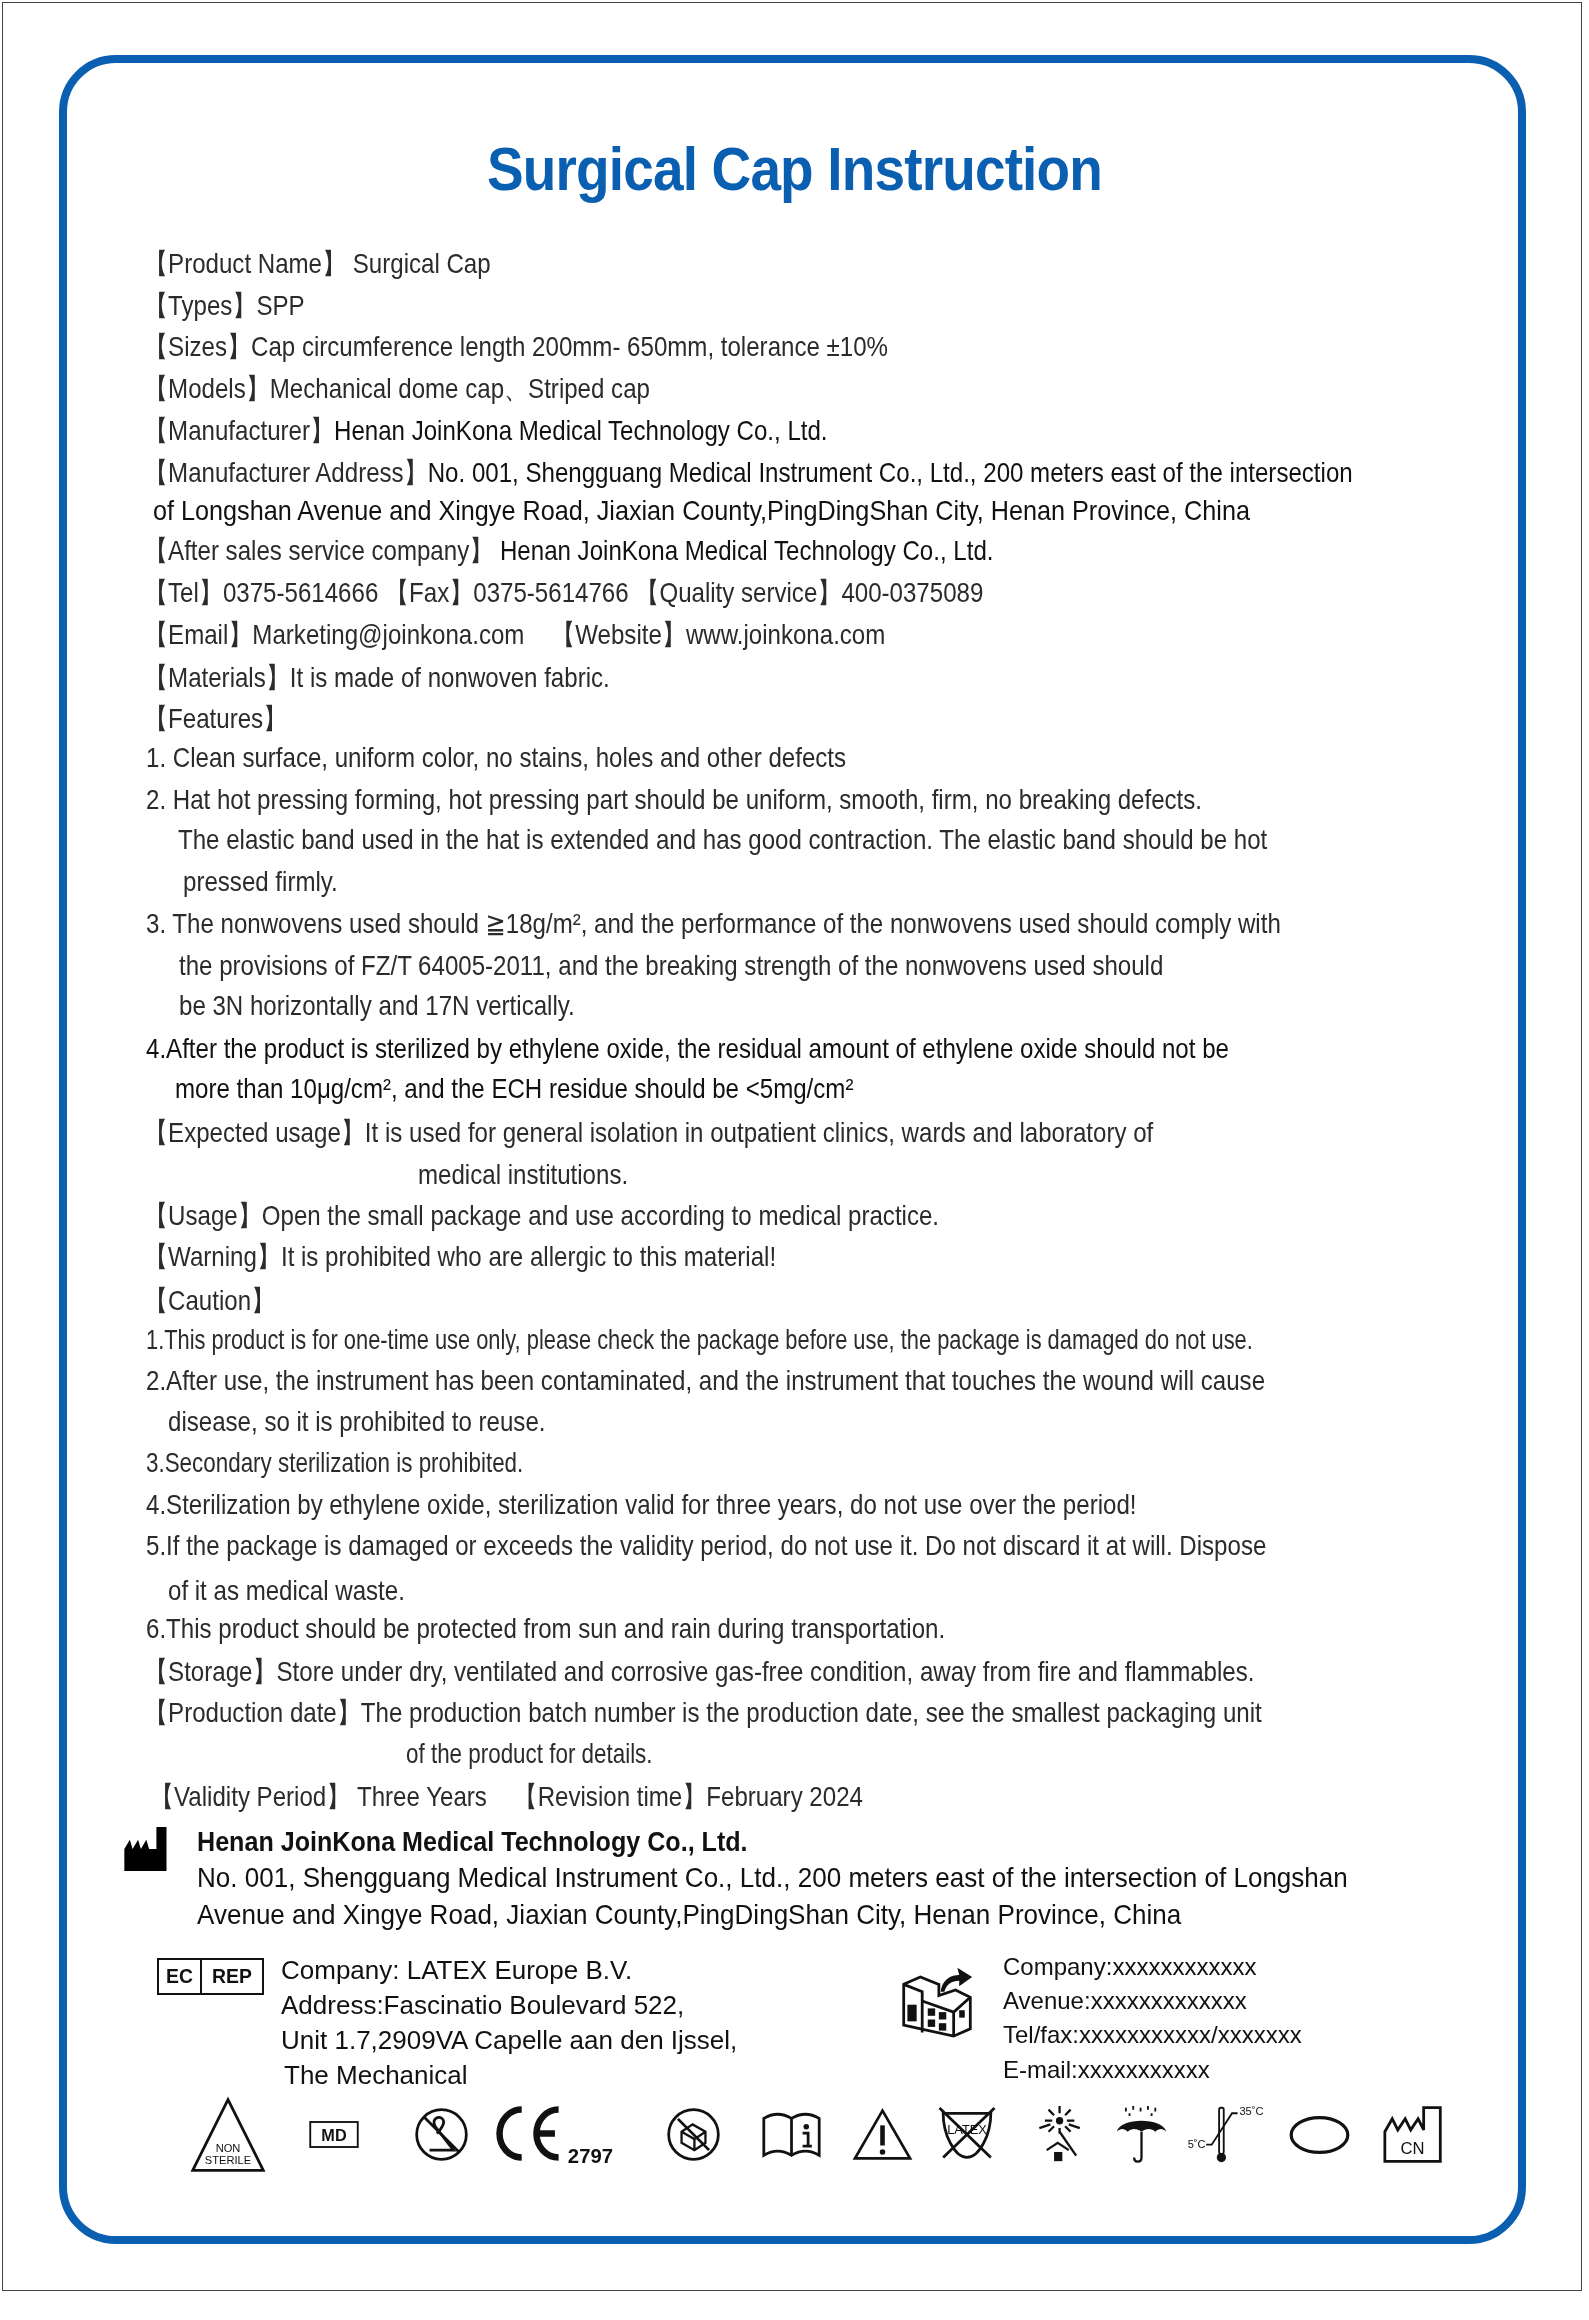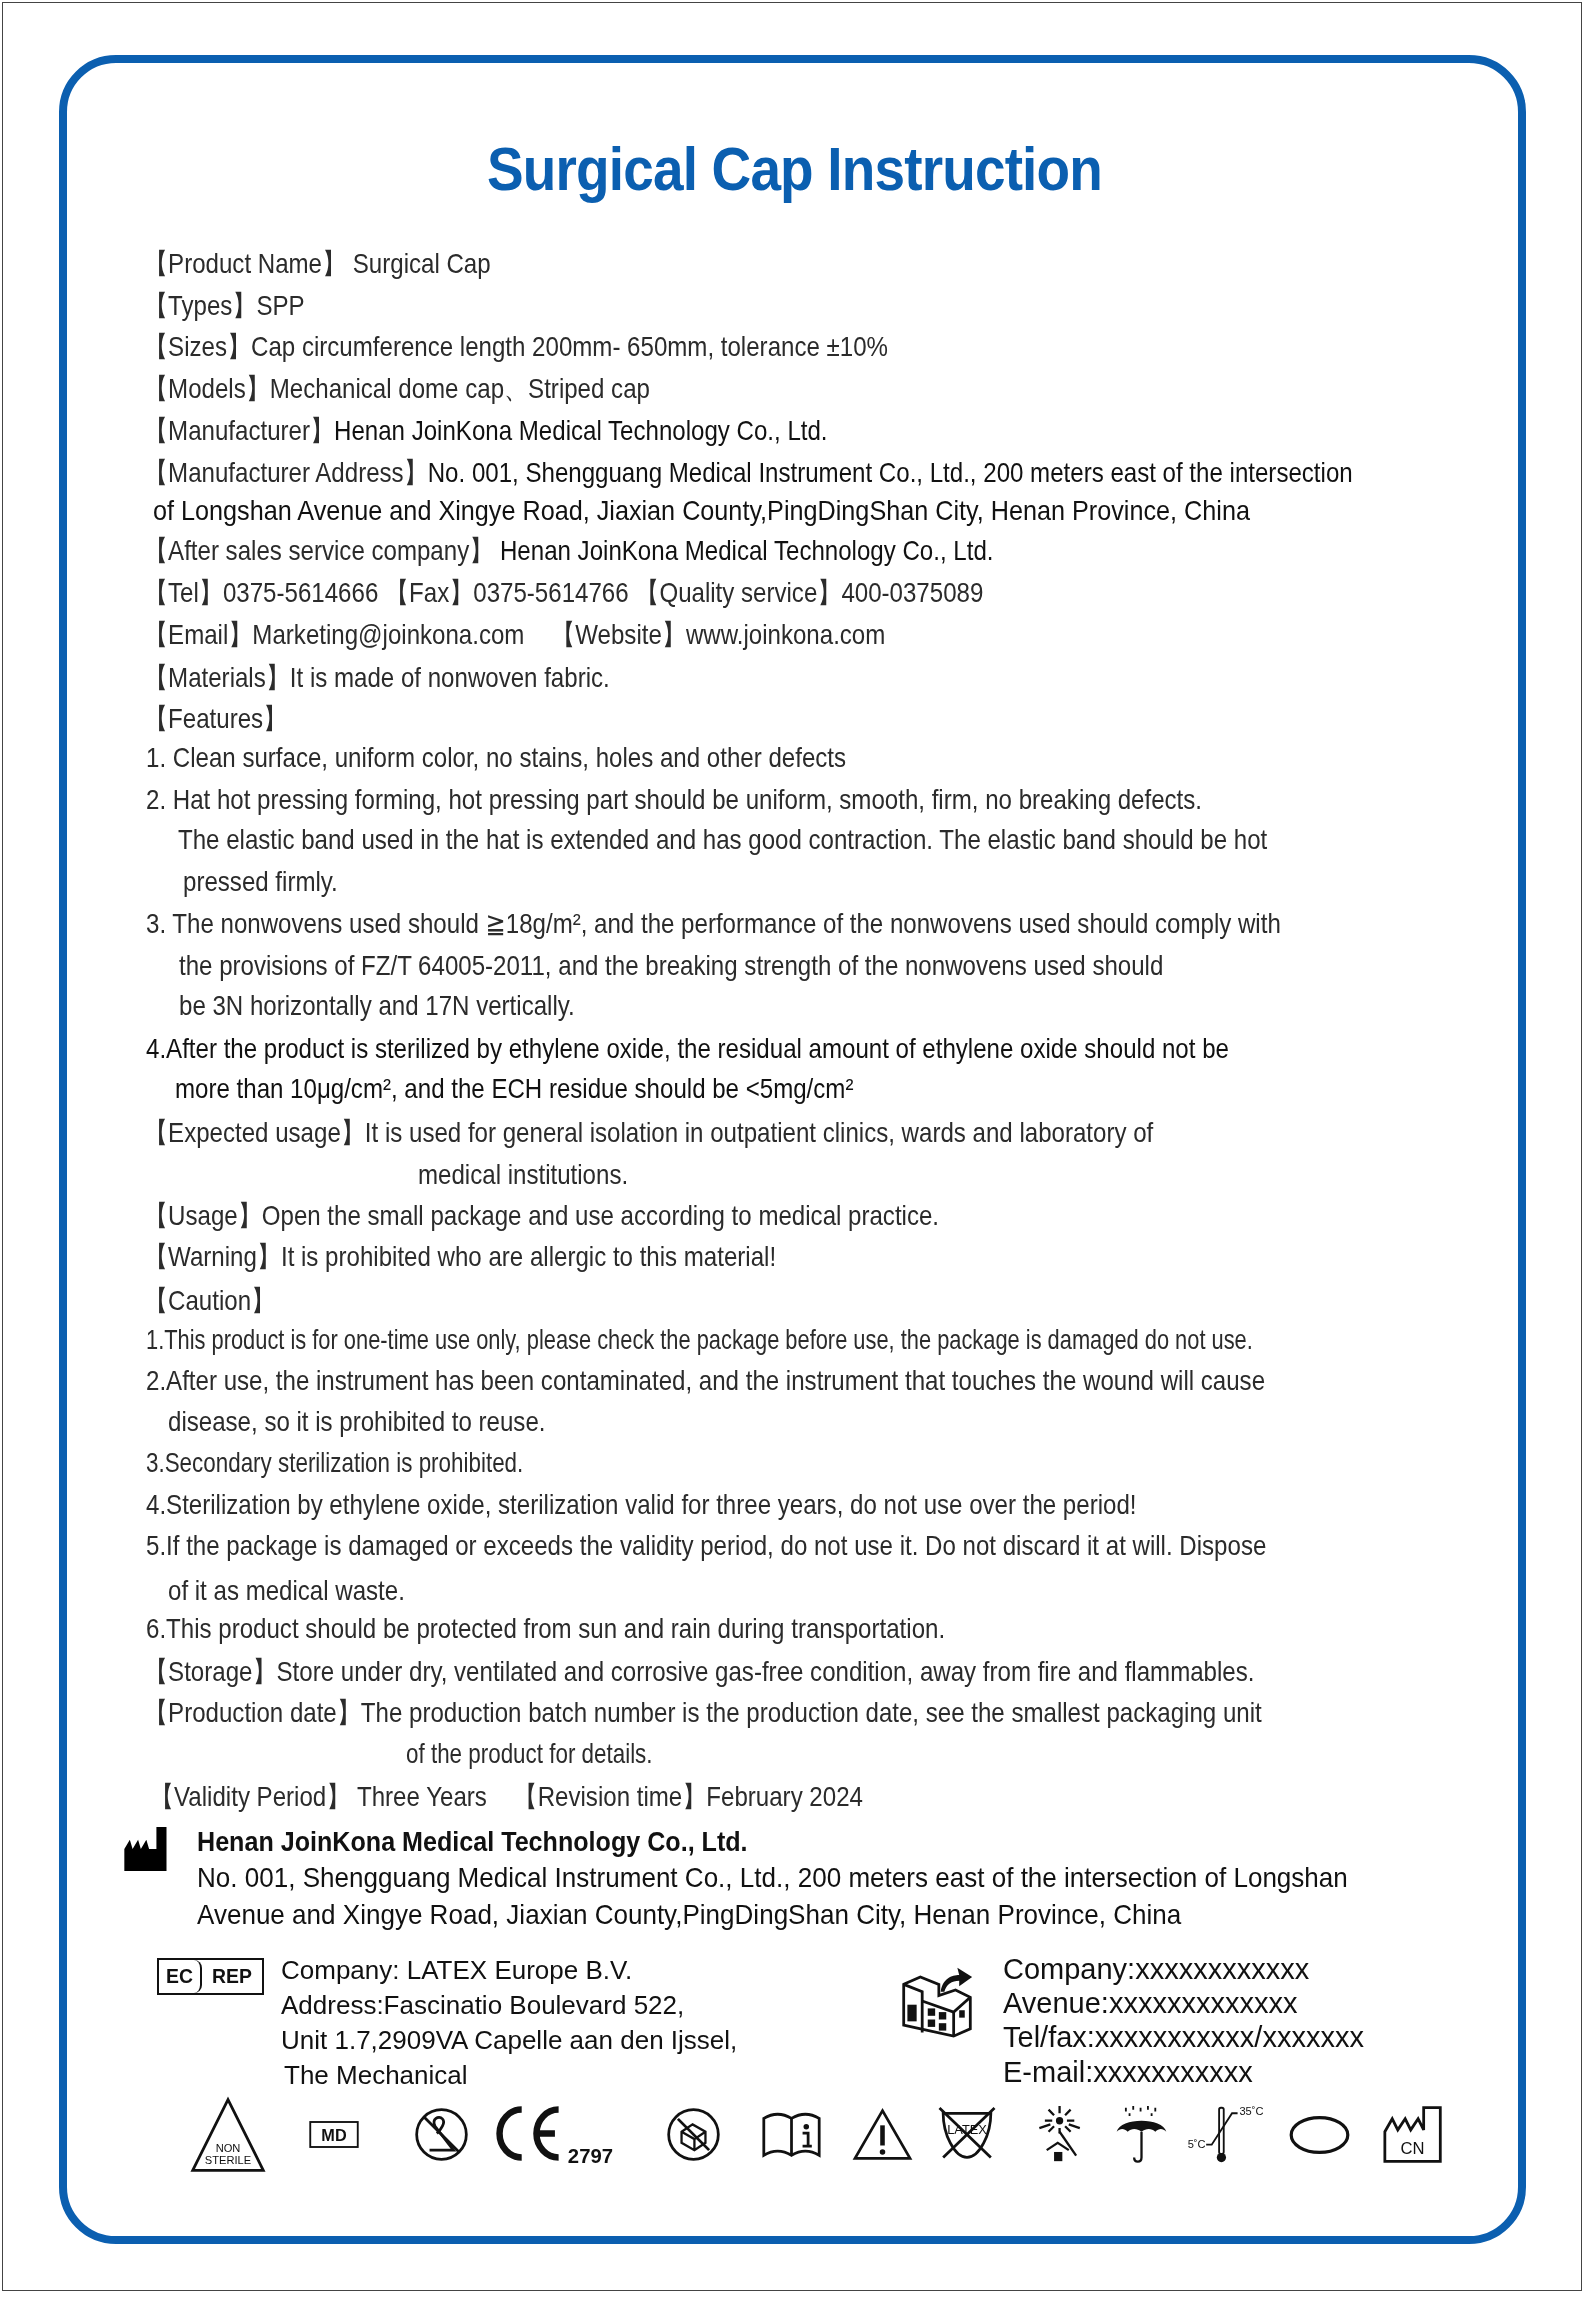--- a/index.html
+++ b/index.html
@@ -14,25 +14,25 @@
            transform:scaleX(0.9); }
   .ln { position:absolute; left:144px; font-size:28px; line-height:33px; white-space:nowrap;
         transform-origin:left center; }
   .c { transform:scaleX(0.86); }
   .n { transform:scaleX(0.9); }
   .blk { color:#111; }
   .footer-company { position:absolute; left:197px; top:1827px; font-size:27px; font-weight:bold; color:#111; white-space:nowrap; transform:scaleX(0.93); transform-origin:left center;}
   .footer-addr { position:absolute; left:197px; font-size:28px; color:#111; white-space:nowrap; transform:scaleX(0.93); transform-origin:left center;}
   .factory { position:absolute; left:124px; top:1827px; width:52px; height:44px; }
   .ecrep { position:absolute; left:157px; top:1958px; width:107px; height:37px; border:2.8px solid #111; box-sizing:border-box; display:flex; font-weight:bold; font-size:19.4px; color:#111; }
-  .ecrep span { flex:1; display:flex; align-items:center; justify-content:center;border-radius:8px; }
+  .ecrep span { flex:1; display:flex; align-items:center; justify-content:center; }
   .ecrep span:first-child { border-right:2.8px solid #111; flex:0 0 41px; }
   .ec-line { position:absolute; left:281px; font-size:26px; color:#111; white-space:nowrap; }
   .imp-icon { position:absolute; left:900px; top:1964px; width:74px; height:74px; }
-  .imp-line { position:absolute; left:1003px; font-size:29px; color:#111; white-space:nowrap; }
+  .imp-line { position:absolute; left:1003px; font-size:24px; color:#111; white-space:nowrap; }
   .sym { position:absolute; top:2093px; height:83px; display:flex; align-items:center; }
   .sym svg { display:block; }
 </style>
 </head>
 <body>
 
 <div class="outer"></div>
 <div class="frame"></div>
 
 <div class="title">Surgical Cap Instruction</div>

